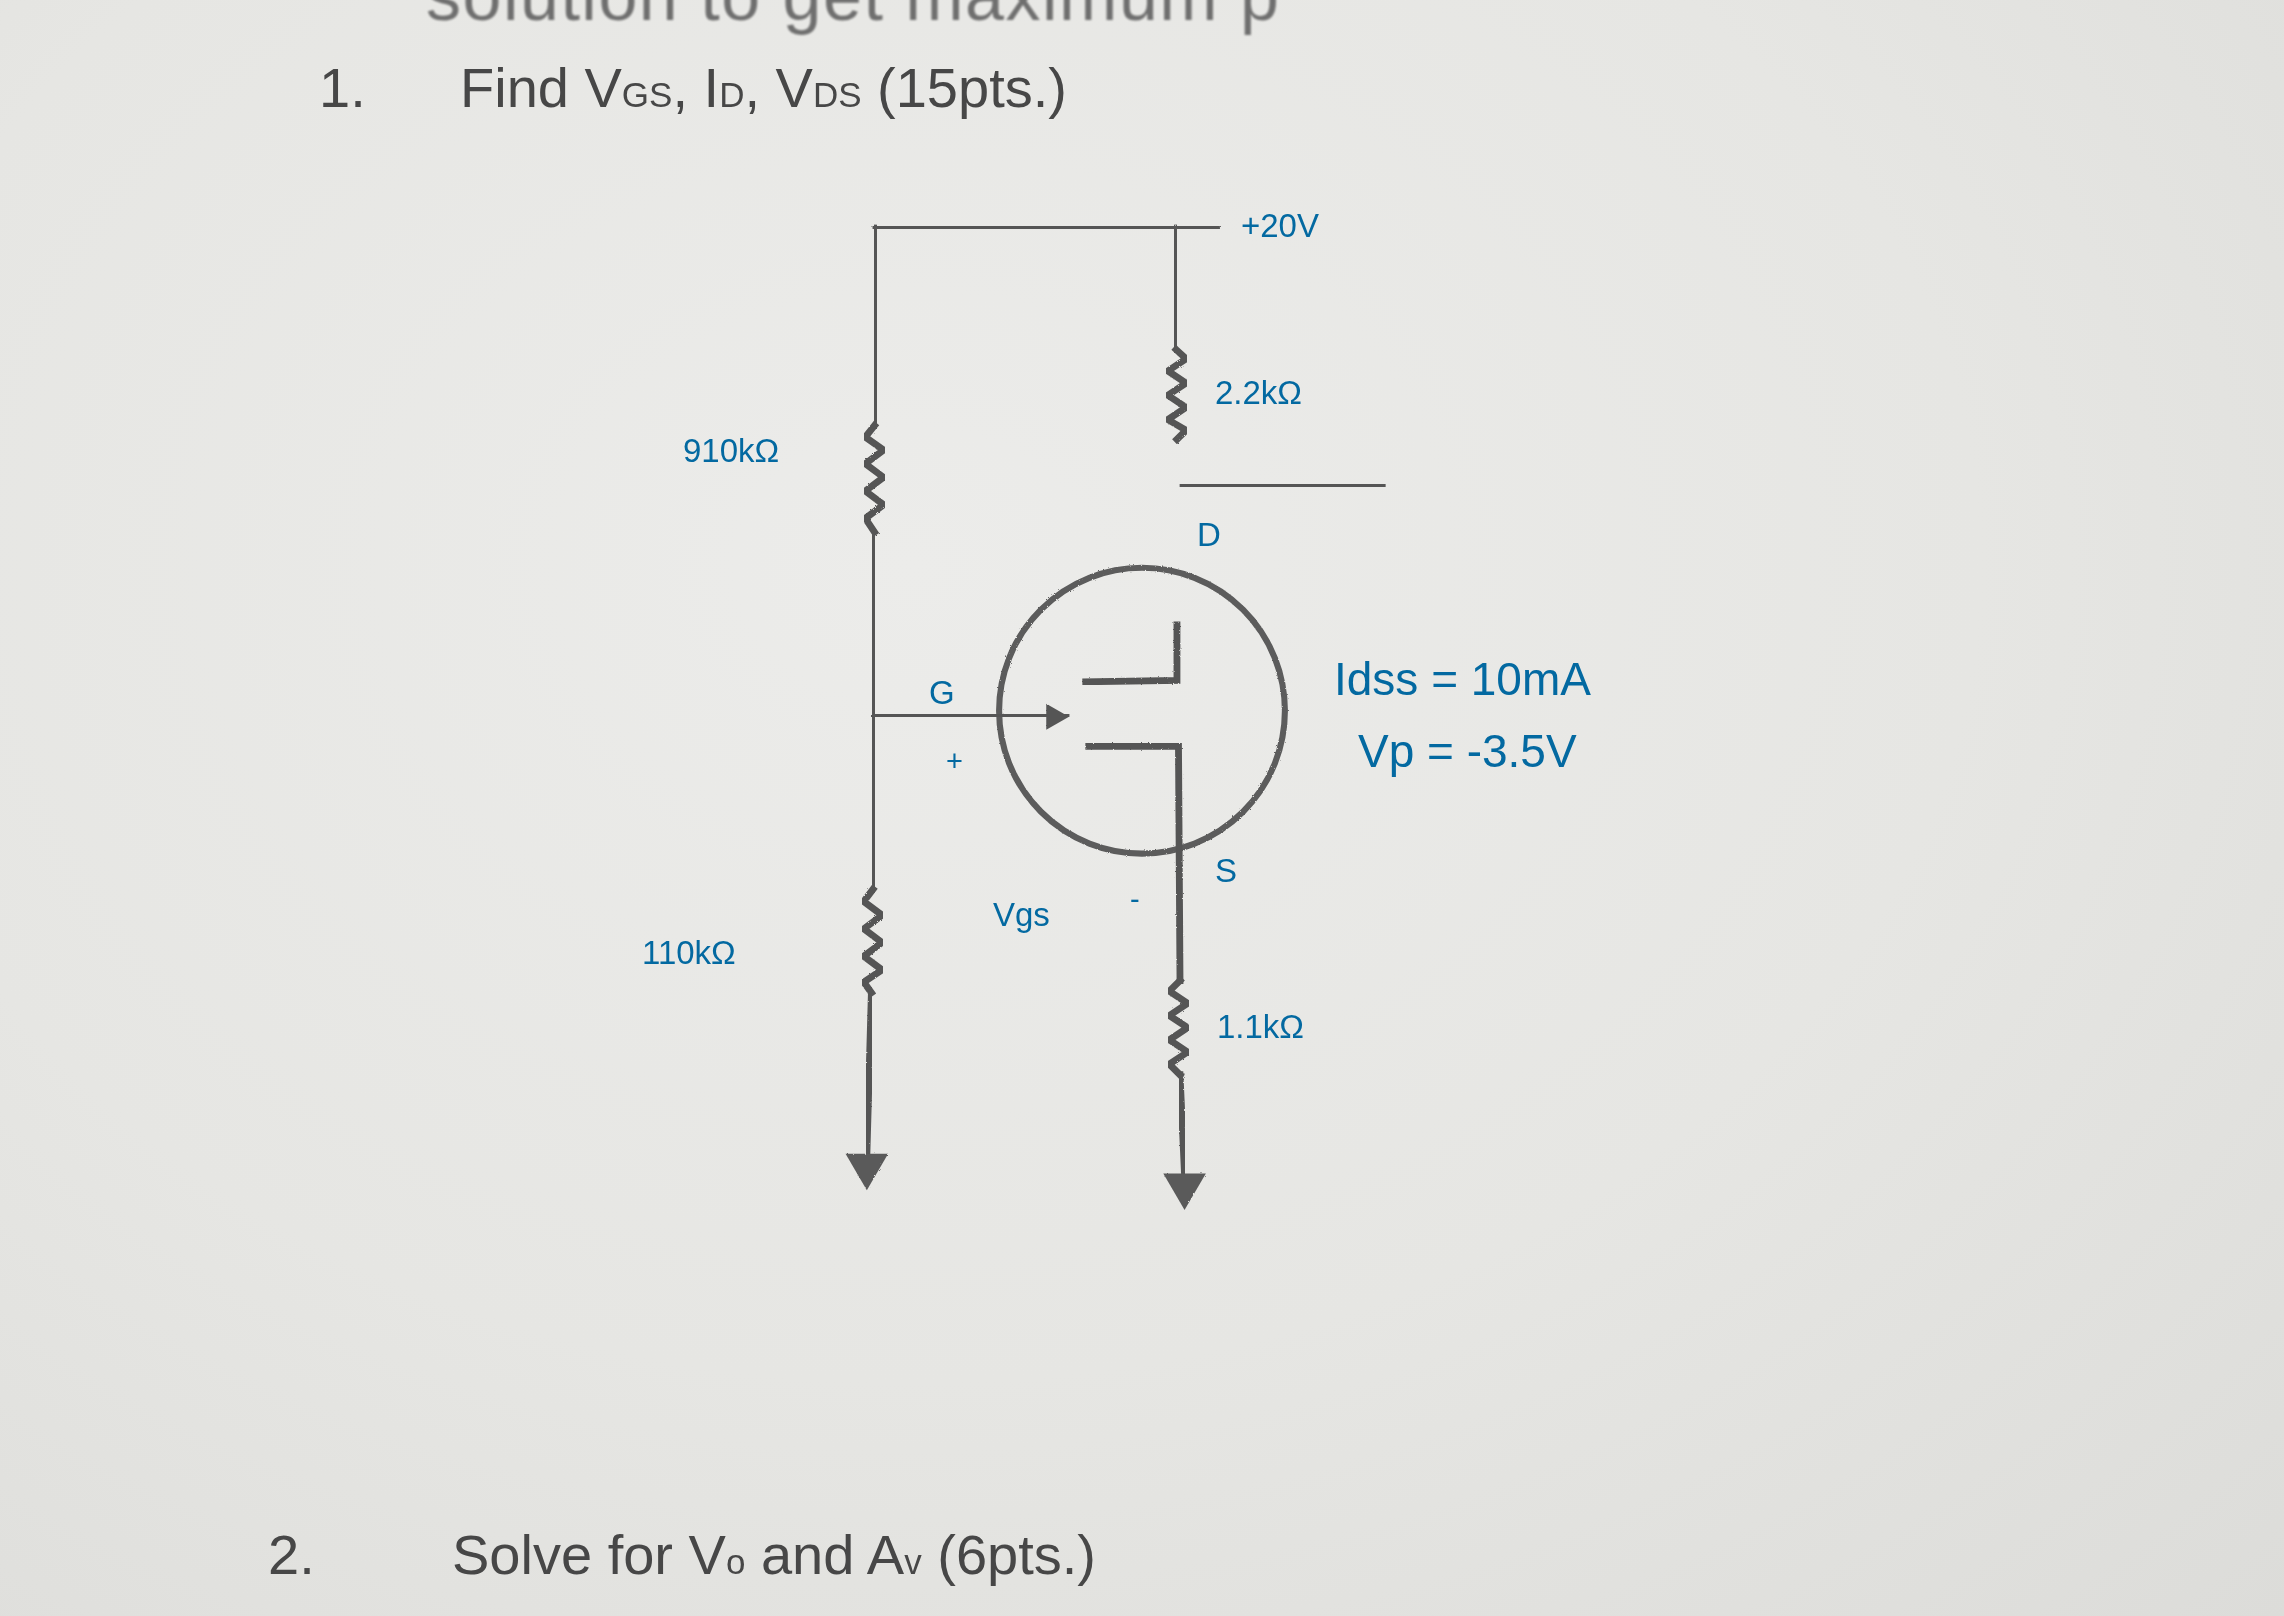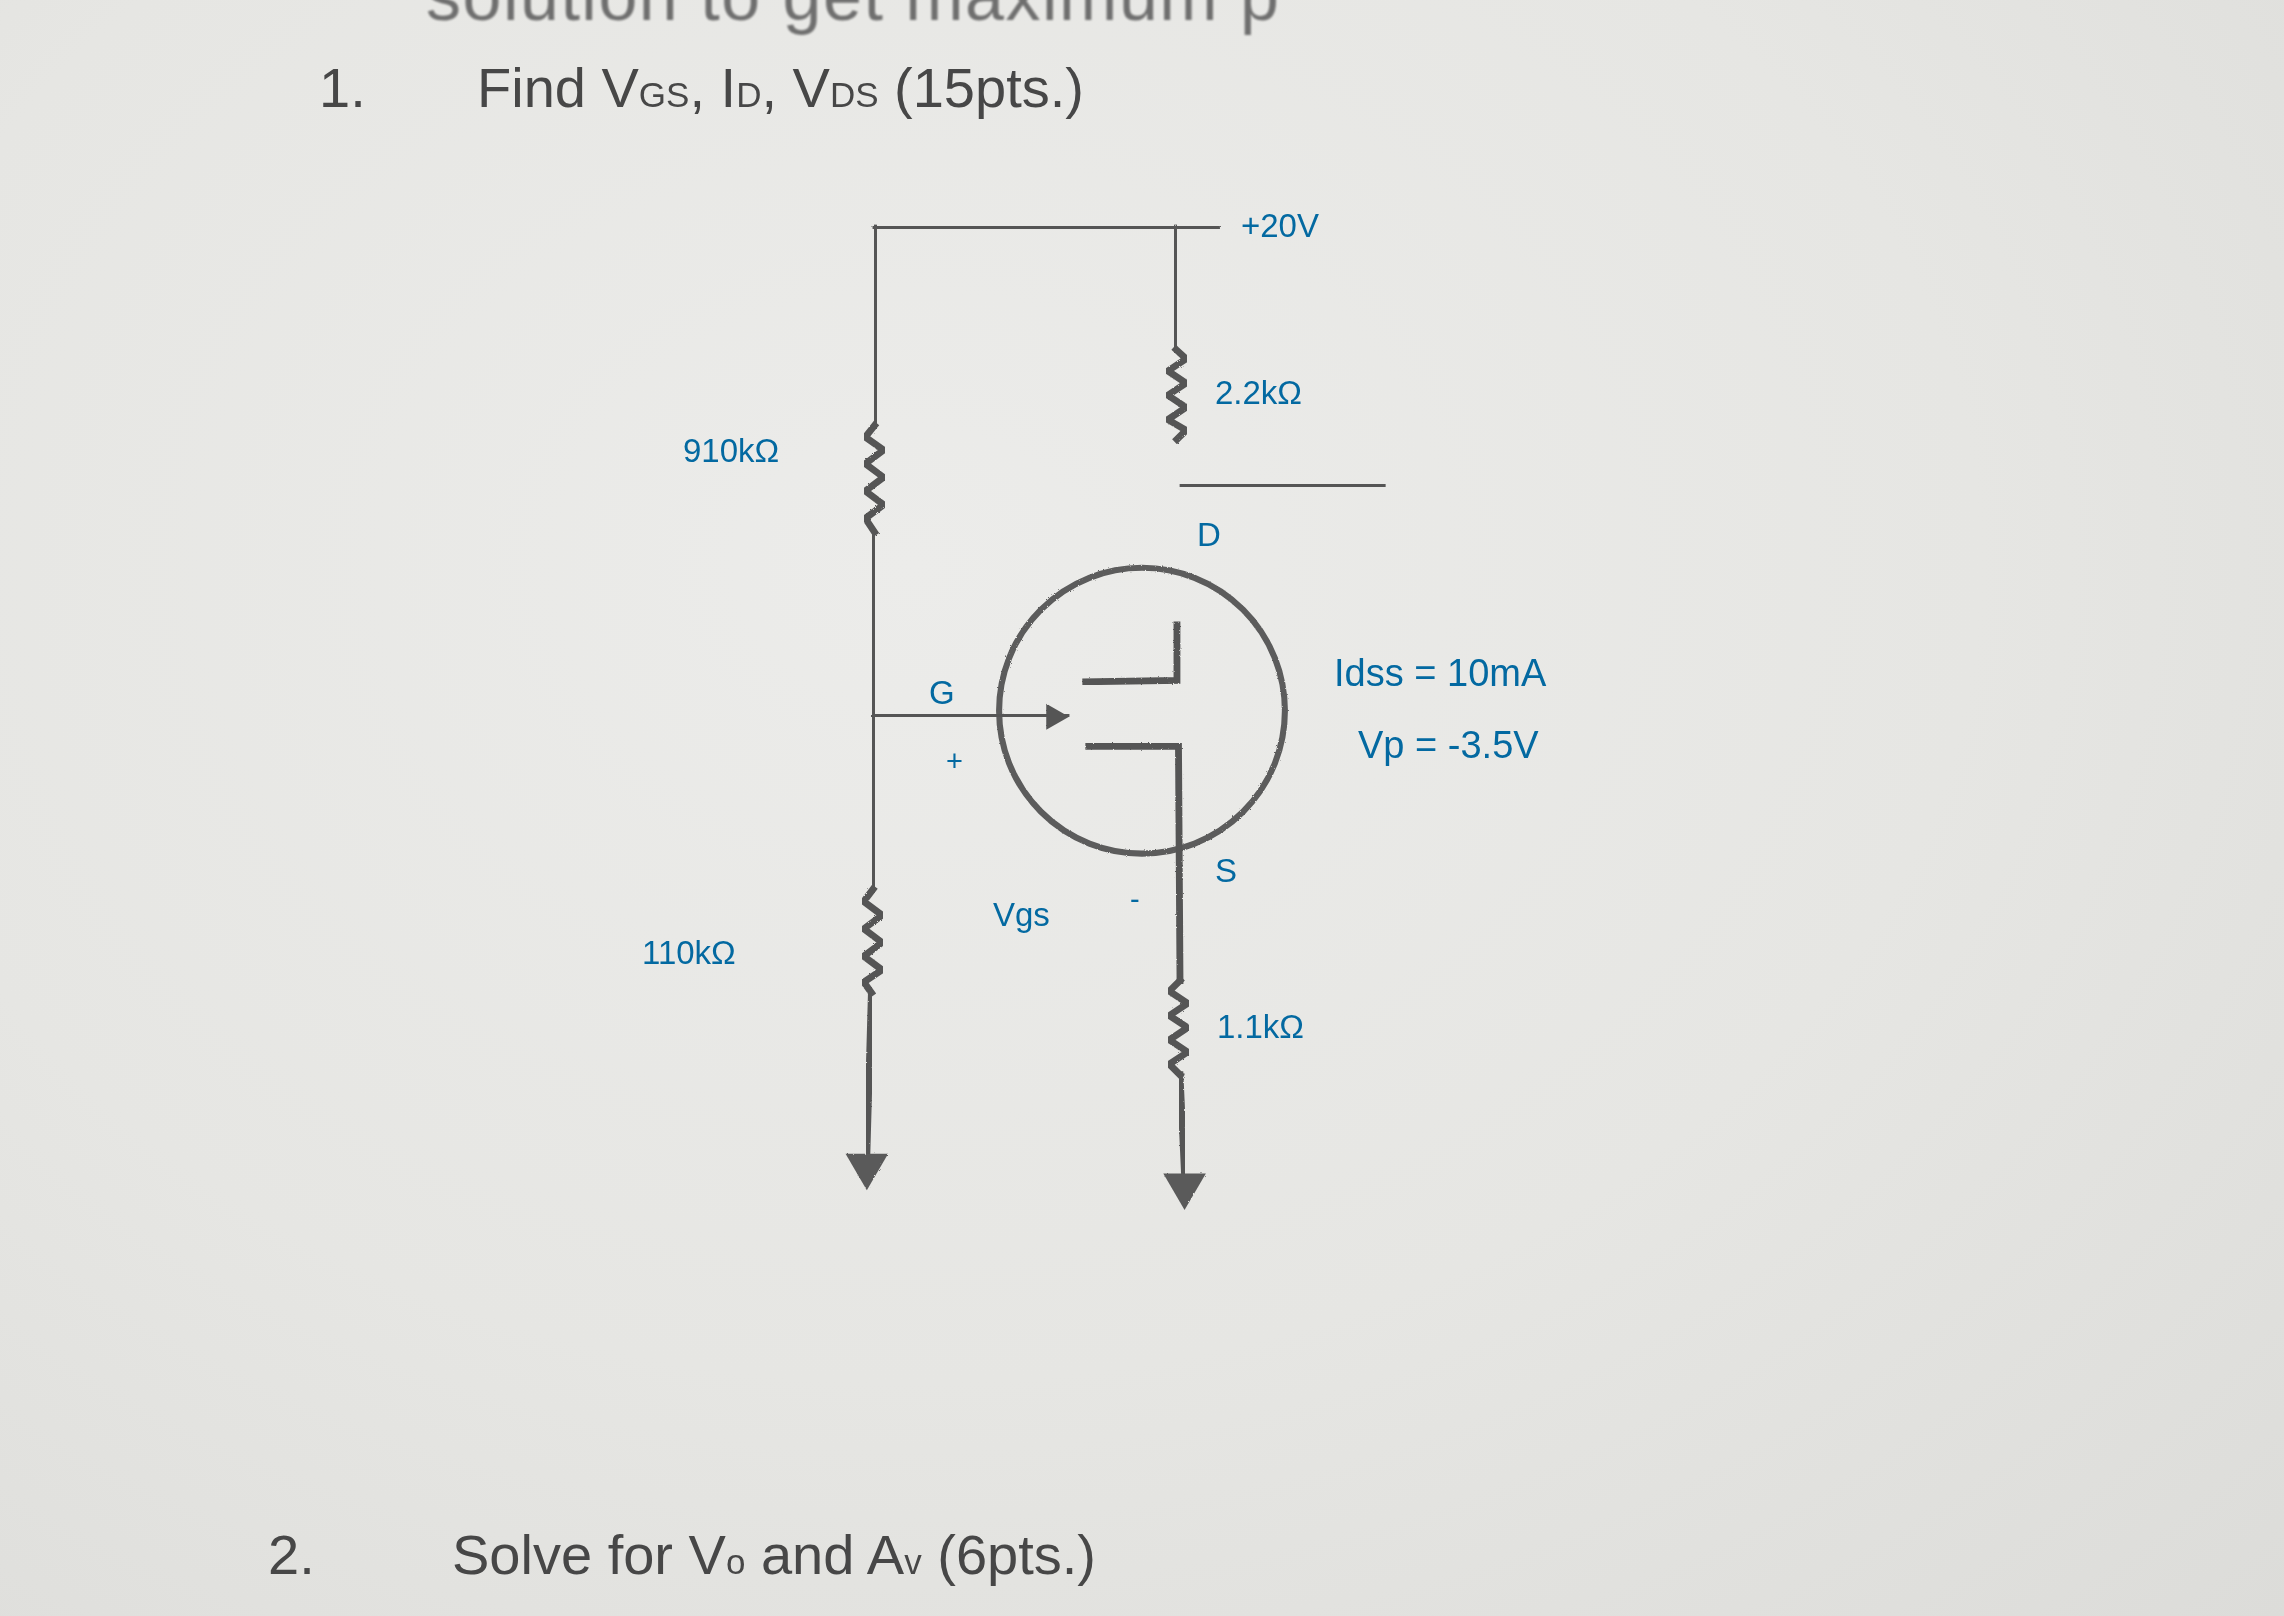--- a/index.html
+++ b/index.html
@@ -16,31 +16,31 @@
   }
   .q-num, .q-text {
     position: absolute; font-size: 56px; color: #474747;
     white-space: nowrap; filter: blur(0.5px);
   }
   .q-text sub { font-size: 35px; vertical-align: baseline; position: relative; top: 0; }
   .lbl {
     position: absolute; font-size: 33px; color: #0369a1;
     white-space: nowrap; filter: blur(0.4px);
   }
-  .param { font-size: 38px; }
+  .param { font-size: 46px; }
   svg.circuit { position: absolute; left: 0; top: 0; }
   .wire { stroke: #555; stroke-width: 9; fill: none; stroke-linecap: square; filter: url(#rough); }
 </style>
 </head>
 <body>
 
 <div class="ghost">solution to get maximum p</div>
 
 <div class="q-num" style="left:319px; top:55px;">1.</div>
-<div class="q-text" style="left:477px; top:55px;text-align:right;"><span>Find V</span><sub>GS</sub><span>, I</span><sub>D</sub><span>, V</span><sub>DS</sub><span> (15pts.)</span></div>
+<div class="q-text" style="left:460px; top:55px;text-align:right;"><span>Find V</span><sub>GS</sub><span>, I</span><sub>D</sub><span>, V</span><sub>DS</sub><span> (15pts.)</span></div>
 
 <svg class="circuit" width="2284" height="1616" viewBox="0 0 3004 2126">
   <defs>
     <filter id="rough" x="-5%" y="-5%" width="110%" height="110%">
       <feTurbulence type="fractalNoise" baseFrequency="0.9" numOctaves="2" seed="3" result="n"></feTurbulence>
       <feDisplacementMap in="SourceGraphic" in2="n" scale="3"></feDisplacementMap>
       <feGaussianBlur stdDeviation="0.8"></feGaussianBlur>
     </filter>
   </defs>
 

